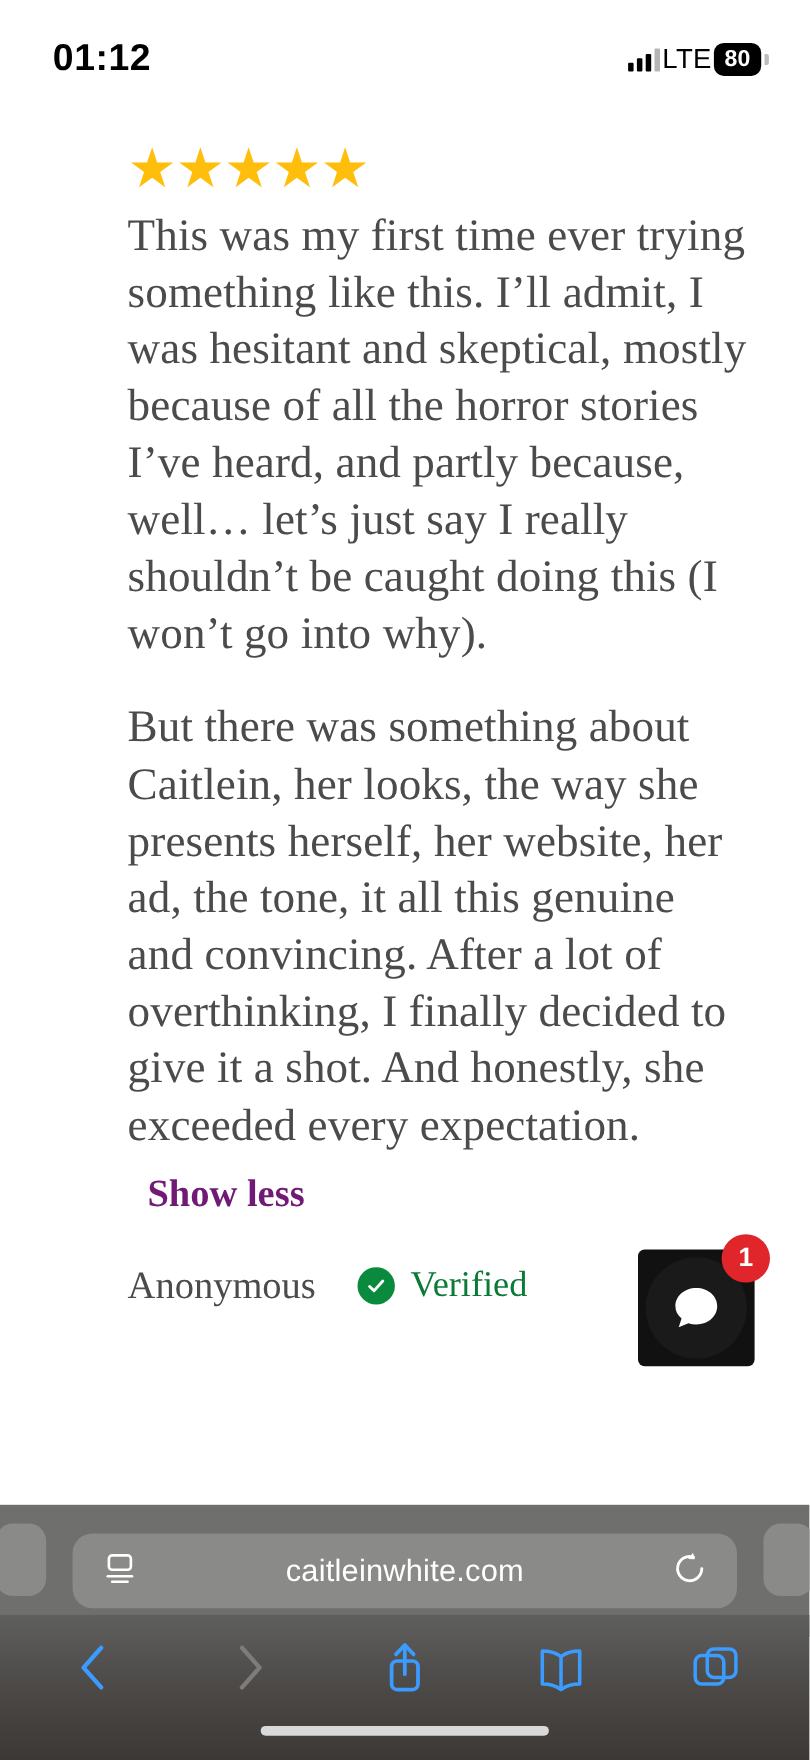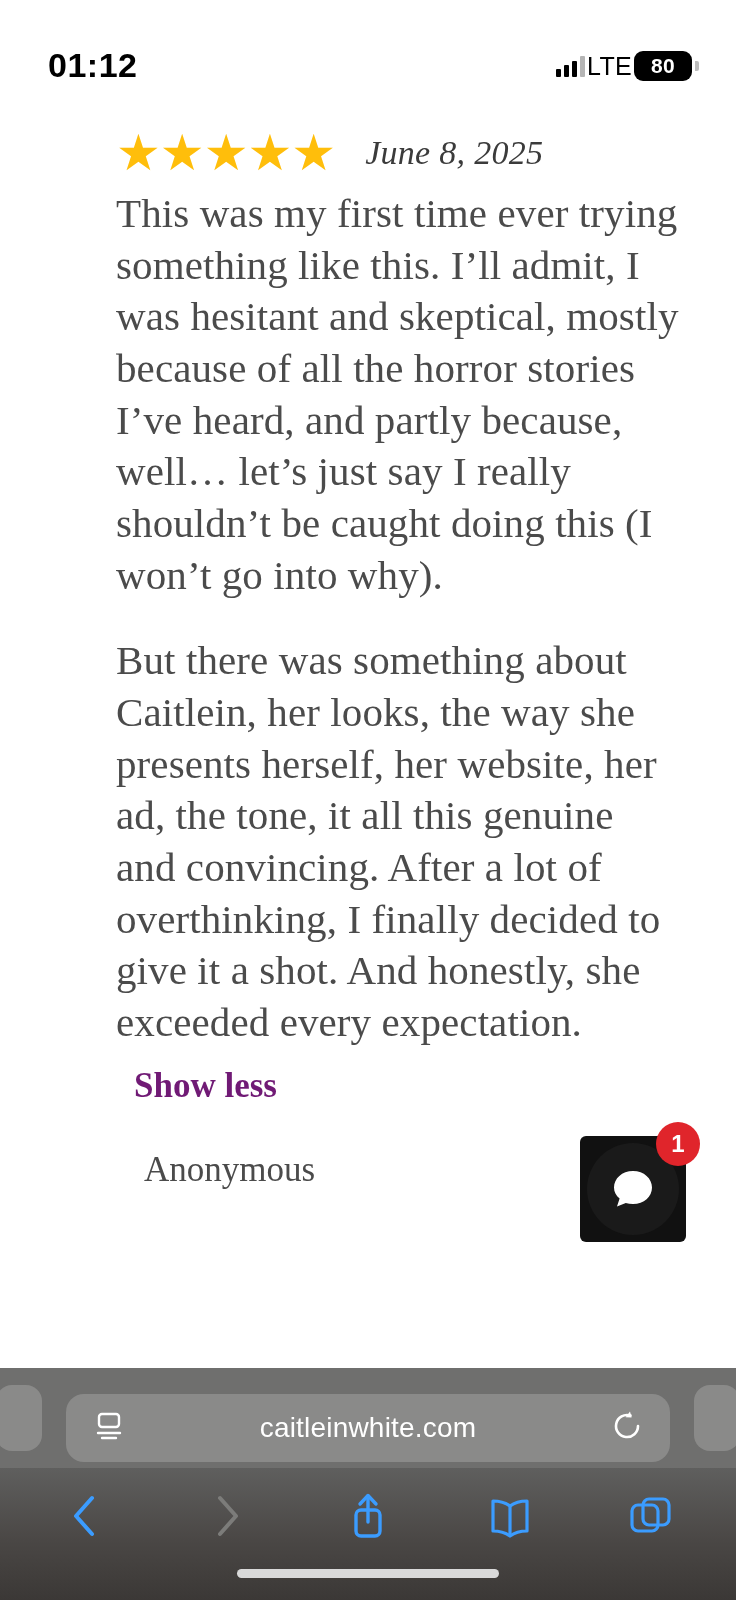--- a/index.html
+++ b/index.html
@@ -12,21 +12,21 @@
     height: 1600px;
     position: relative;
     overflow: hidden;
     font-family: "Liberation Sans", sans-serif;
     -webkit-font-smoothing: antialiased;
   }
 
   
   .statusbar {
     position: absolute;
-    top: 12px; left: 0;
+    top: 0; left: 0;
     width: 736px;
     height: 100px;
     display: flex;
     align-items: center;
     justify-content: space-between;
     padding: 0 44px 0 48px;
     box-sizing: border-box;
   }
   .status-time {
     font-family: "Liberation Sans", sans-serif;
@@ -60,21 +60,21 @@
   .signal i:nth-child(4) { height: 21px; background: #b5b5b5; }
   .lte {
     font-size: 25px;
     font-weight: 500;
     color: #000;
     letter-spacing: 0.3px;
     margin: 0 2px;
   }
   .battery {
     position: relative;
-    width: 58px;
+    width: 43px;
     height: 30px;
     border-radius: 9px;
     background: #000;
     display: flex;
     align-items: center;
     justify-content: center;
   }
   .battery .pct {
     color: #fff;
     font-size: 21px;
@@ -137,21 +137,20 @@
     font-weight: bold;
     color: #701a75;
     margin: -18px 0 0 18px;
     display: inline-block;
   }
   .review-foot {
     display: flex;
     align-items: center;
     gap: 38px;
     margin-top: 44px;
-    margin-left: 28px;
   }
   .anon {
     font-family: "Liberation Serif", serif;
     font-size: 35px;
     color: #4b4b4b;
   }
   .verified {
     display: flex;
     align-items: center;
     gap: 14px;
@@ -301,32 +300,39 @@
     <span class="battery">
       <span class="pct">80</span>
     </span>
   </div>
 </div>
 
 <div class="content">
 
   <div class="review-head">
     <div class="stars">★★★★★</div>
-    <div class="review-date">June 8, 2025</div>
   </div>
 
   <div class="review-body">
     <p>This was my first time ever trying something like this. I’ll admit, I was hesitant and skeptical, mostly because of all the horror stories I’ve heard, and partly because, well… let’s just say I really shouldn’t be caught doing this (I won’t go into why).</p>
     <p>But there was something about Caitlein, her looks, the way she presents herself, her website, her ad, the tone, it all this genuine and convincing. After a lot of overthinking, I finally decided to give it a shot. And honestly, she exceeded every expectation.</p>
   </div>
 
   <div class="show-less">Show less</div>
 
   <div class="review-foot">
     <div class="anon">Anonymous</div>
+    <div class="verified">
+      <span class="verified-badge">
+        <svg width="20" height="20" viewBox="0 0 20 20">
+            <path d="M4 10.5 L8 14.5 L16 5.5" stroke="#ffffff" stroke-width="2.6" fill="none" stroke-linecap="round" stroke-linejoin="round"></path>
+          </svg>
+      </span>
+      <span class="verified-text">Verified</span>
+    </div>
   </div>
 </div>
 
 <div class="chat-widget">
   <div class="chat-circle">
     <svg width="54" height="54" viewBox="0 0 54 54">
       <path d="M27 9 C38 9 46 16.5 46 25.5 C46 34.5 38 42 27 42 C24.4 42 22 41.6 19.8 40.9 L11 44.5 L13.6 36.6 C10 33.7 8 29.8 8 25.5 C8 16.5 16 9 27 9 Z" fill="#ffffff"></path>
     </svg>
   </div>
   <div class="chat-badge">1</div>

